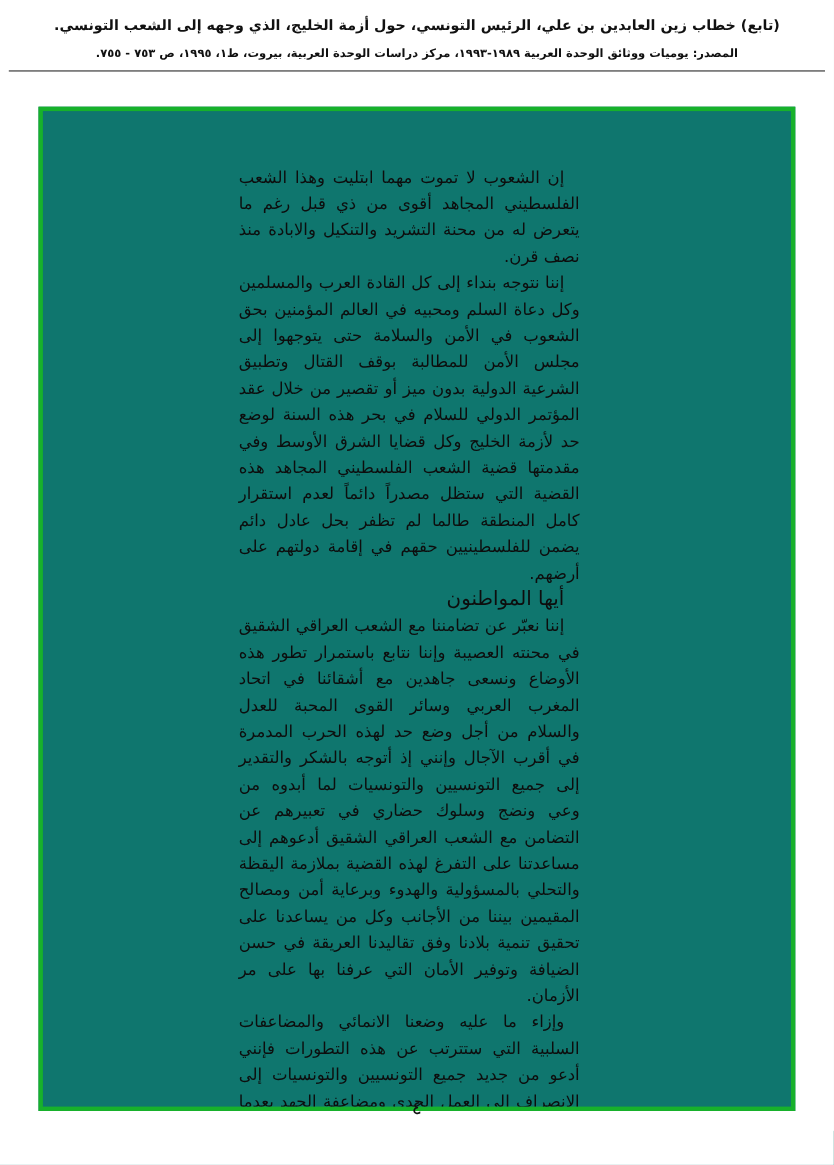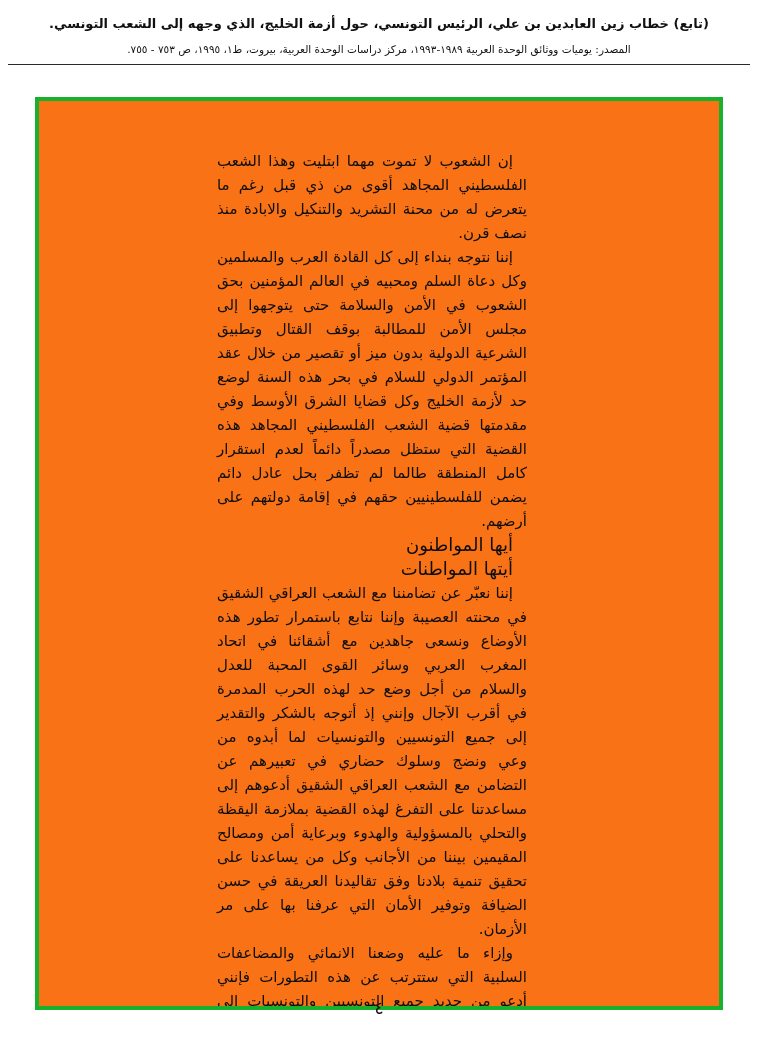--- a/index.html
+++ b/index.html
@@ -21,40 +21,40 @@
     padding-top: 14px;
   }
   .doc-title {
     font-weight: bold;
     font-size: 13px;
     color: #111;
     line-height: 1.5;
     padding: 0 40px;
   }
   .doc-source {
-    font-weight: normal;
+    font-weight: bold;
     font-size: 10.5px;
     color: #111;
     margin-top: 9px;
     padding: 0 30px;
   }
   .header-rule {
     height: 1px;
     background: #2a2a2a;
     margin: 9px 8px 0 8px;
   }
   .content-frame {
     position: absolute;
     top: 97px;
     left: 35px;
     width: 688px;
     height: 913px;
     border-style: solid;
     border-width: 4px;
-    background: #f97316;
+    background: #0f766e;
     overflow: hidden;
   }
   .text-column {
     width: 310px;
     margin-top: 48px;
     margin-right: 192px;
     margin-left: auto;
     color: #0d0d0d;
   }
   .para {
@@ -89,21 +89,20 @@
     <div class="doc-source">المصدر: يوميات ووثائق الوحدة العربية ١٩٨٩-١٩٩٣، مركز دراسات الوحدة العربية، بيروت، ط١، ١٩٩٥، ص ٧٥٣ - ٧٥٥.</div>
   </div>
 
   <div class="header-rule"></div>
 
   <div class="content-frame" style="border-color: rgb(23, 177, 43);">
     <div class="text-column">
       <p class="para">إن الشعوب لا تموت مهما ابتليت وهذا الشعب الفلسطيني المجاهد أقوى من ذي قبل رغم ما يتعرض له من محنة التشريد والتنكيل والابادة منذ نصف قرن.</p>
       <p class="para">إننا نتوجه بنداء إلى كل القادة العرب والمسلمين وكل دعاة السلم ومحبيه في العالم المؤمنين بحق الشعوب في الأمن والسلامة حتى يتوجهوا إلى مجلس الأمن للمطالبة بوقف القتال وتطبيق الشرعية الدولية بدون ميز أو تقصير من خلال عقد المؤتمر الدولي للسلام في بحر هذه السنة لوضع حد لأزمة الخليج وكل قضايا الشرق الأوسط وفي مقدمتها قضية الشعب الفلسطيني المجاهد هذه القضية التي ستظل مصدراً دائماً لعدم استقرار كامل المنطقة طالما لم تظفر بحل عادل دائم يضمن للفلسطينيين حقهم في إقامة دولتهم على أرضهم.</p>
       <p class="salutation">أيها المواطنون</p>
-      <p class="salutation">أيتها المواطنات</p>
       <p class="para">إننا نعبّر عن تضامننا مع الشعب العراقي الشقيق في محنته العصيبة وإننا نتابع باستمرار تطور هذه الأوضاع ونسعى جاهدين مع أشقائنا في اتحاد المغرب العربي وسائر القوى المحبة للعدل والسلام من أجل وضع حد لهذه الحرب المدمرة في أقرب الآجال وإنني إذ أتوجه بالشكر والتقدير إلى جميع التونسيين والتونسيات لما أبدوه من وعي ونضج وسلوك حضاري في تعبيرهم عن التضامن مع الشعب العراقي الشقيق أدعوهم إلى مساعدتنا على التفرغ لهذه القضية بملازمة اليقظة والتحلي بالمسؤولية والهدوء وبرعاية أمن ومصالح المقيمين بيننا من الأجانب وكل من يساعدنا على تحقيق تنمية بلادنا وفق تقاليدنا العريقة في حسن الضيافة وتوفير الأمان التي عرفنا بها على مر الأزمان.</p>
       <p class="para">وإزاء ما عليه وضعنا الانمائي والمضاعفات السلبية التي ستترتب عن هذه التطورات فإنني أدعو من جديد جميع التونسيين والتونسيات إلى الانصراف إلى العمل الجدي ومضاعفة الجهد بعدما تبين أن سبيل النجاة</p>
     </div>
   </div>
 
   <div class="page-number">٤</div>
 
 </div>
 
 </body></html>

